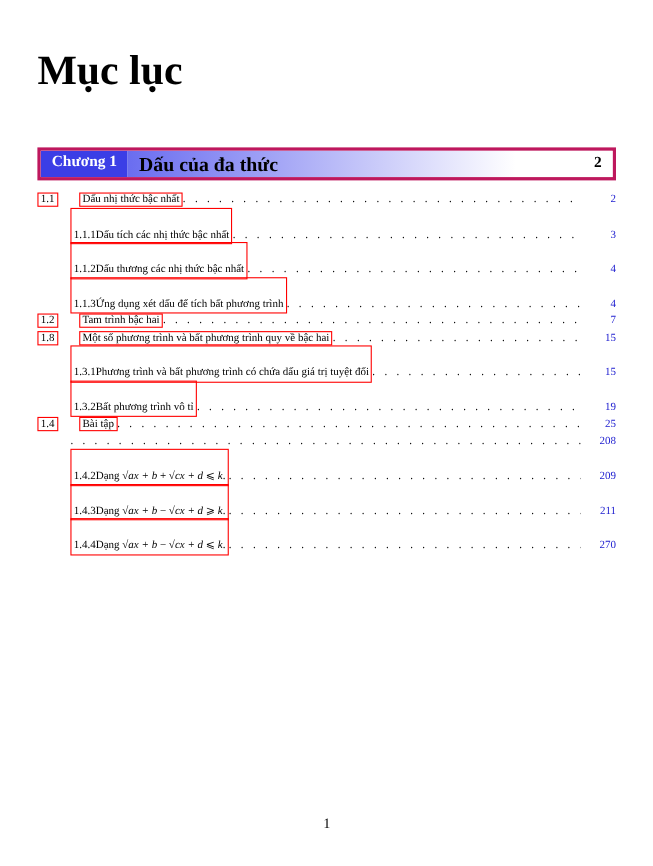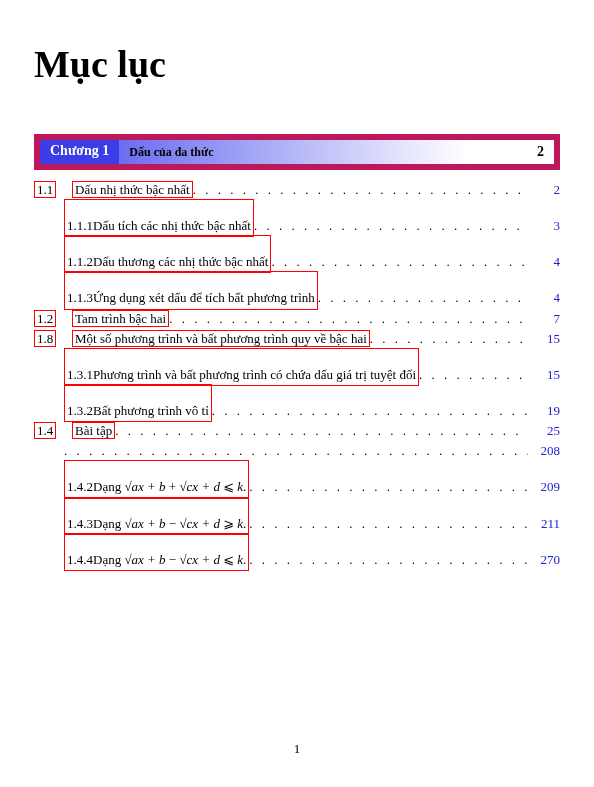--- a/index.html
+++ b/index.html
@@ -18,21 +18,21 @@
   position: relative;
 }
 h1 {
   font-size: 38px;
   font-weight: bold;
   margin: 0 0 48px 0;
 }
 .chapter-bar {
   display: flex;
   align-items: stretch;
-  border: 6px solid #be185d;
+  border: 3px solid #be185d;
   margin-bottom: 10px;
   height: 24px;
   overflow: hidden;
 }
 .chapter-label {
   background: #3b3ee6;
   color: white;
   font-weight: bold;
   padding: 3px 10px;
   font-size: 14px;
@@ -41,30 +41,30 @@
 .chapter-title-wrap {
   flex: 1;
   display: flex;
   align-items: center;
   background: linear-gradient(to right, #6a6df0 0%, #ffffff 80%);
   padding: 0 10px;
   position: relative;
 }
 .chapter-title {
   font-weight: bold;
-  font-size: 12px;
+  font-size: 18px;
   color: #000;
 }
 .chapter-page {
   font-weight: bold;
   font-size: 14px;
   color: #000;
 }
 .toc {
-  font-size: 13px;
+  font-size: 10px;
   line-height: 1.55;
 }
 .toc-row {
   display: flex;
   align-items: baseline;
 }
 .num-col {
   flex: 0 0 auto;
   padding-right: 8px;
 }

